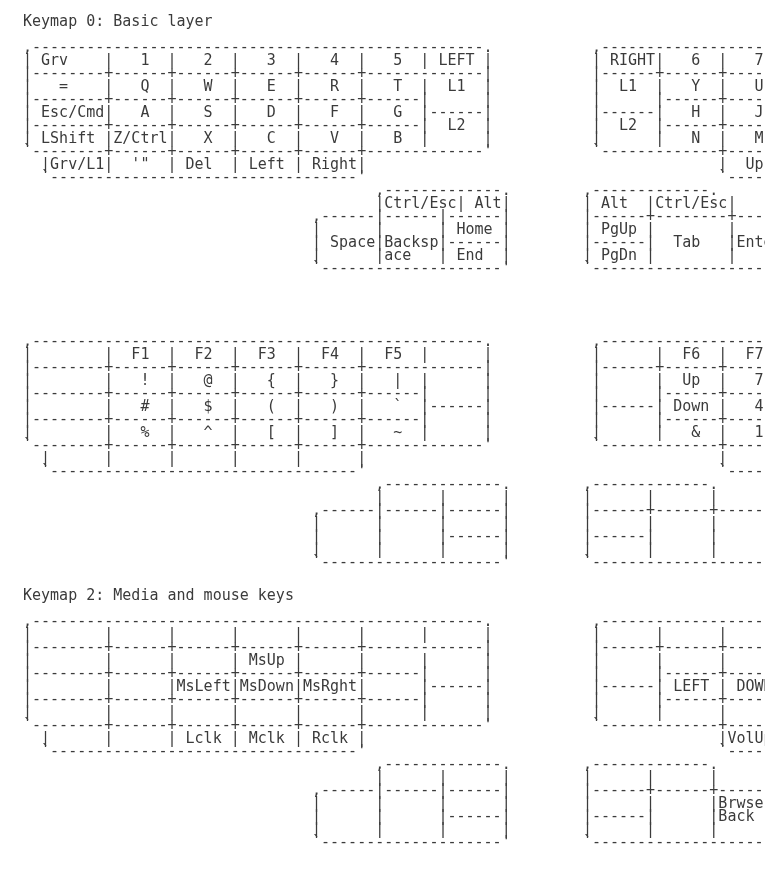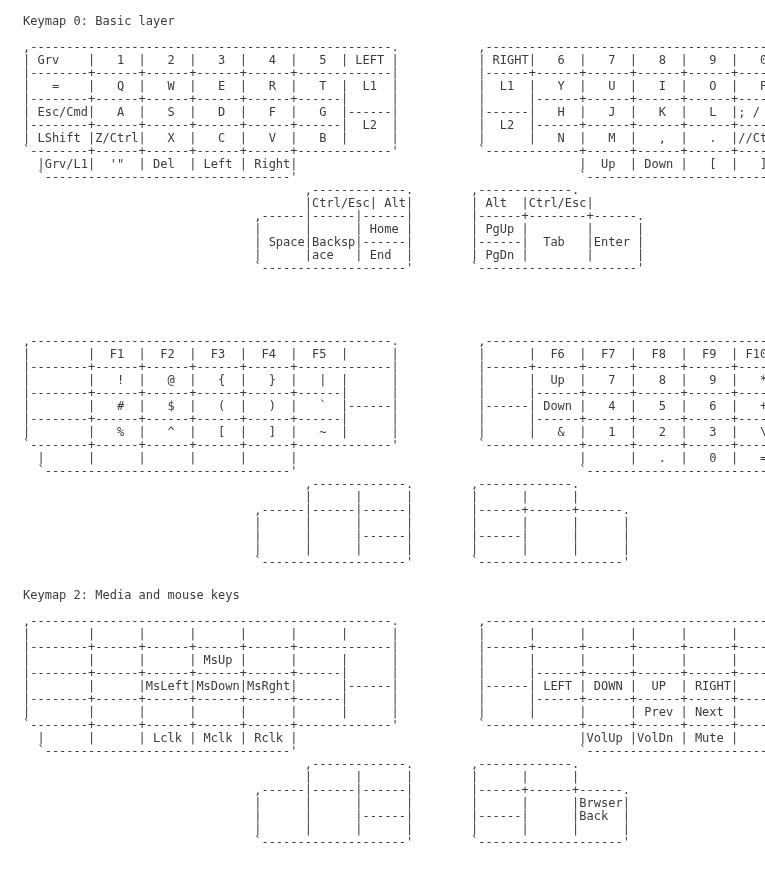--- a/index.html
+++ b/index.html
@@ -2,21 +2,21 @@
 <html style="--ink: #3b3b3b; --paper: #ffffff;"><head>
 <meta charset="utf-8">
 <style>
   :root { --ink: #3b3b3b; --paper: #ffffff; }
   * { box-sizing: border-box; }
   html, body { margin: 0; padding: 0; background: var(--paper); }
   body { width: 765px; min-height: 883px; }
   .doc {
     padding: 15px 0 8px 23px;
     font-family: "DejaVu Sans Mono", "Liberation Mono", monospace;
-    font-size: 12px;
+    font-size: 15px;
     line-height: 13px;
     color: var(--ink);
   }
   .keymap-section { margin: 0; }
   .keymap-section.s0 { margin-bottom: 60px; }
   .keymap-section.s1 { margin-bottom: 20px; }
   .keymap-section.s2 { margin-bottom: 10px; }
   .keymap-title {
     font: inherit;
     font-weight: normal;

